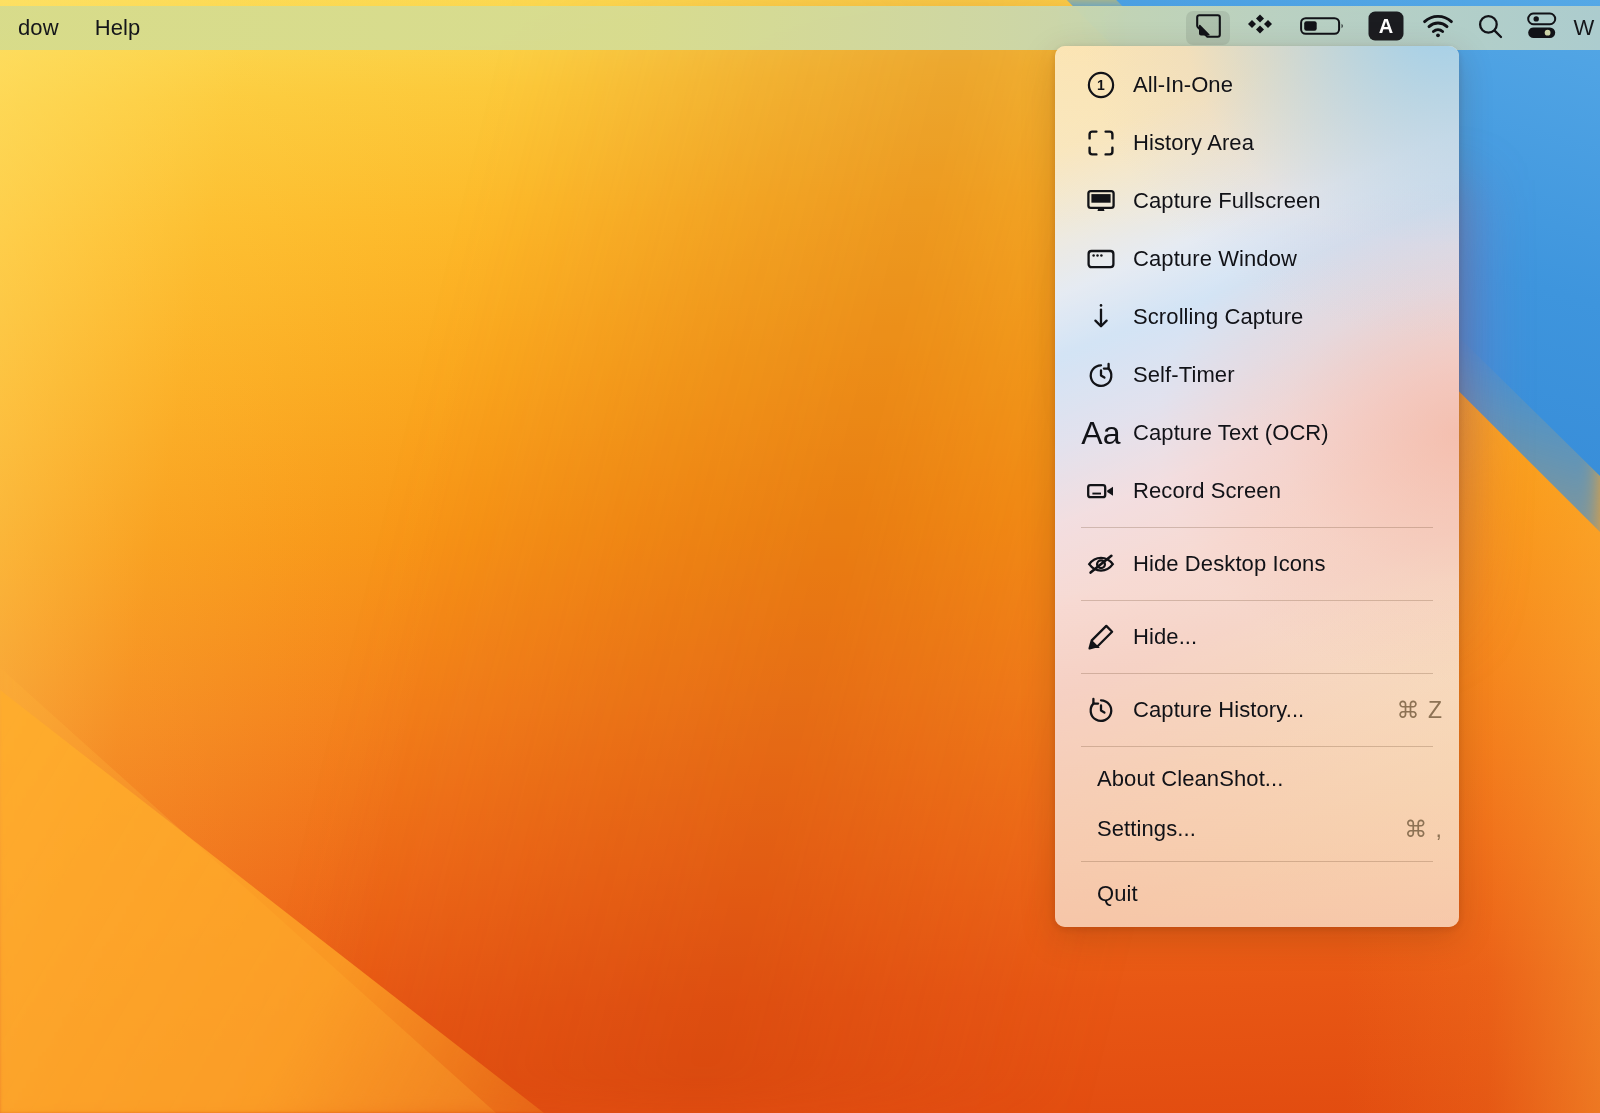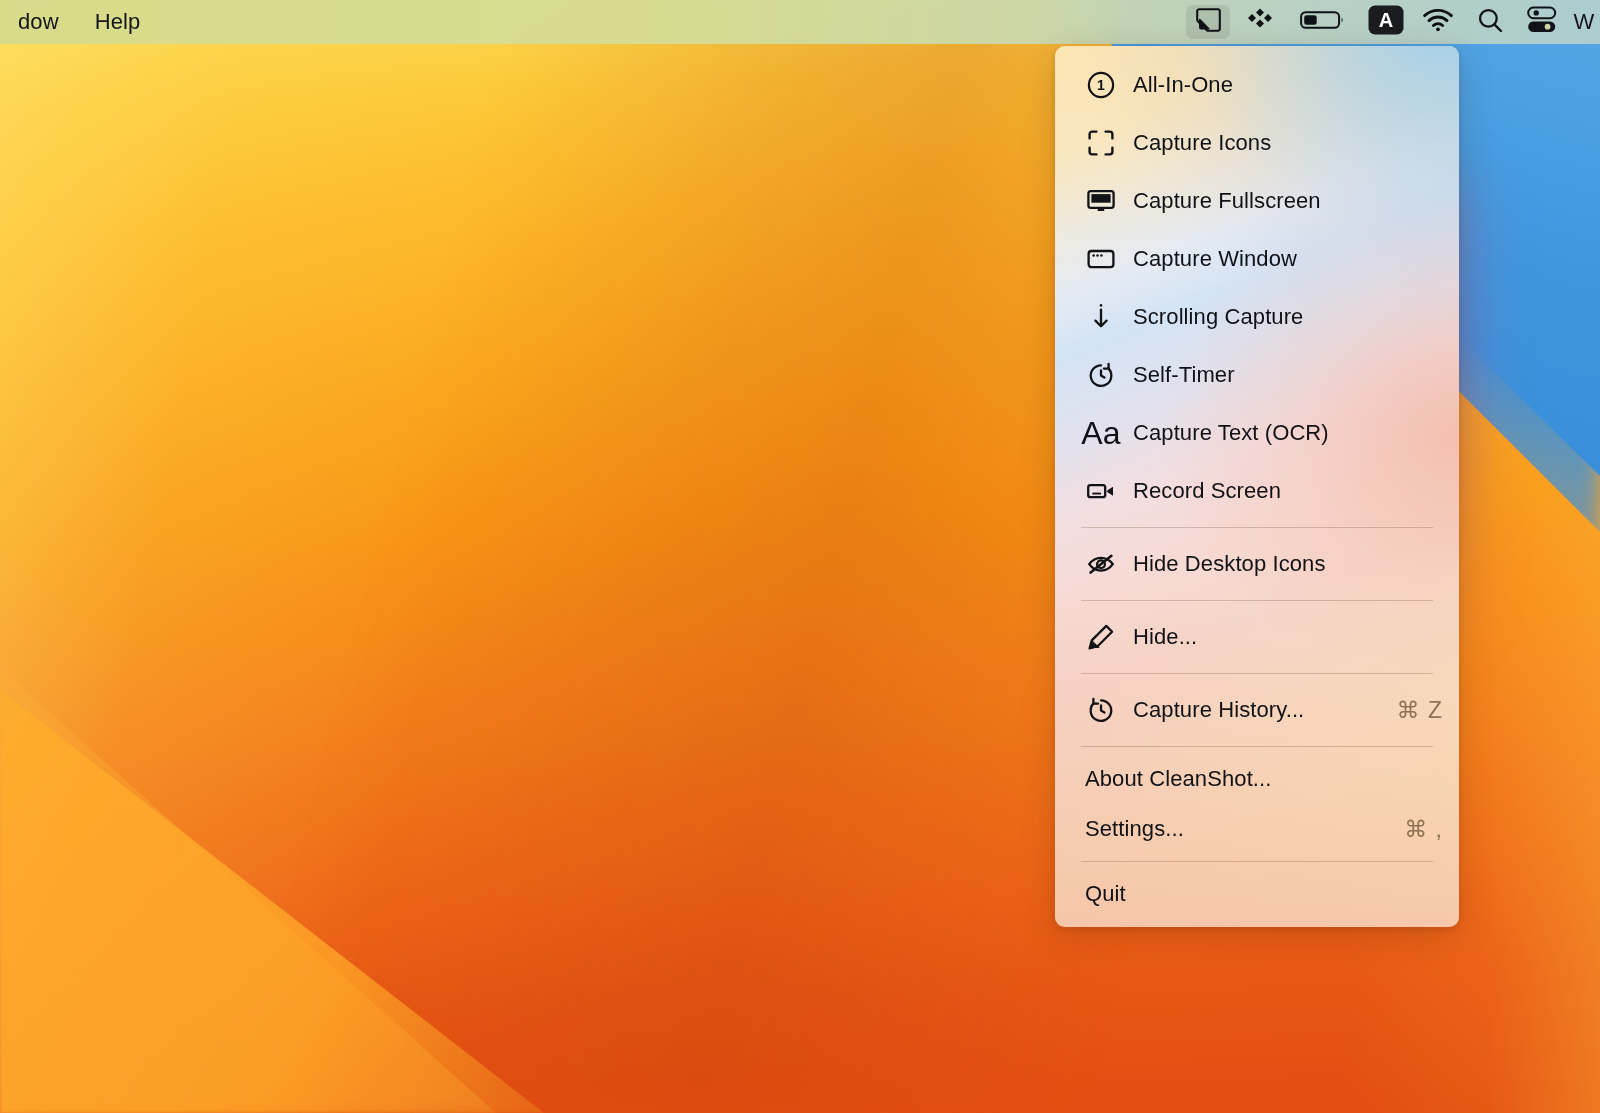--- a/index.html
+++ b/index.html
@@ -75,21 +75,21 @@
   }
   
   .wp-violet {
     left:auto; right:120px; width:420px; height:520px; top:180px;
     background:radial-gradient(ellipse at 70% 30%, rgba(150,95,175,0.48) 0%, rgba(170,100,150,0.26) 38%, rgba(190,110,120,0.0) 68%);
     filter:blur(26px);
   }
 
   
   #menubar {
-    position:absolute; top:0; left:0; width:1600px; height:44px;
+    position:absolute; top:6px; left:0; width:1600px; height:44px;
     background:linear-gradient(90deg,
       rgba(214,219,140,0.96) 0%,
       rgba(214,220,146,0.96) 40%,
       rgba(204,216,168,0.96) 62%,
       rgba(190,211,192,0.96) 80%,
       rgba(176,205,205,0.96) 100%);
     backdrop-filter:blur(24px);
     display:flex; align-items:center;
     z-index:10;
   }
@@ -165,21 +165,21 @@
     display:flex; align-items:center; justify-content:center;
     color:#121317;
   }
   .mi-label {
     font-size:22px;
     color:#111217;
     letter-spacing:0.1px;
     white-space:nowrap;
     margin-left:12px;
   }
-  .mi.noicon .mi-label { margin-left:4px; }
+  .mi.noicon .mi-label { margin-left:16px; }
   .mi-key {
     margin-left:auto;
     font-size:23px;
     color:#8d7254;
     letter-spacing:1px;
     white-space:nowrap;
     padding-left:18px;
   }
   .sep {
     height:1px;
@@ -311,21 +311,21 @@
 
   <div class="mi">
     <span class="mi-icon">
       <svg width="30" height="30" viewBox="0 0 30 30" fill="none" stroke="#121317" stroke-width="2.4" stroke-linecap="round">
         <path d="M10.4 3.6H6.2A2.6 2.6 0 0 0 3.6 6.2v4.2"></path>
         <path d="M19.6 3.6h4.2a2.6 2.6 0 0 1 2.6 2.6v4.2"></path>
         <path d="M26.4 19.6v4.2a2.6 2.6 0 0 1-2.6 2.6h-4.2"></path>
         <path d="M3.6 19.6v4.2a2.6 2.6 0 0 0 2.6 2.6h4.2"></path>
       </svg>
     </span>
-    <span class="mi-label">Capture Icons</span>
+    <span class="mi-label">History Area</span>
   </div>
 
   <div class="mi">
     <span class="mi-icon">
       <svg width="30" height="30" viewBox="0 0 30 30" fill="none">
         <rect x="2.4" y="5.2" width="25.2" height="16.6" rx="2.4" stroke="#121317" stroke-width="2.3"></rect>
         <rect x="5.4" y="8.1" width="19.2" height="8.6" fill="#121317"></rect>
         <path d="M12.4 21.8h5.2l.9 3.2h-7z" fill="#121317"></path>
       </svg>
     </span>

